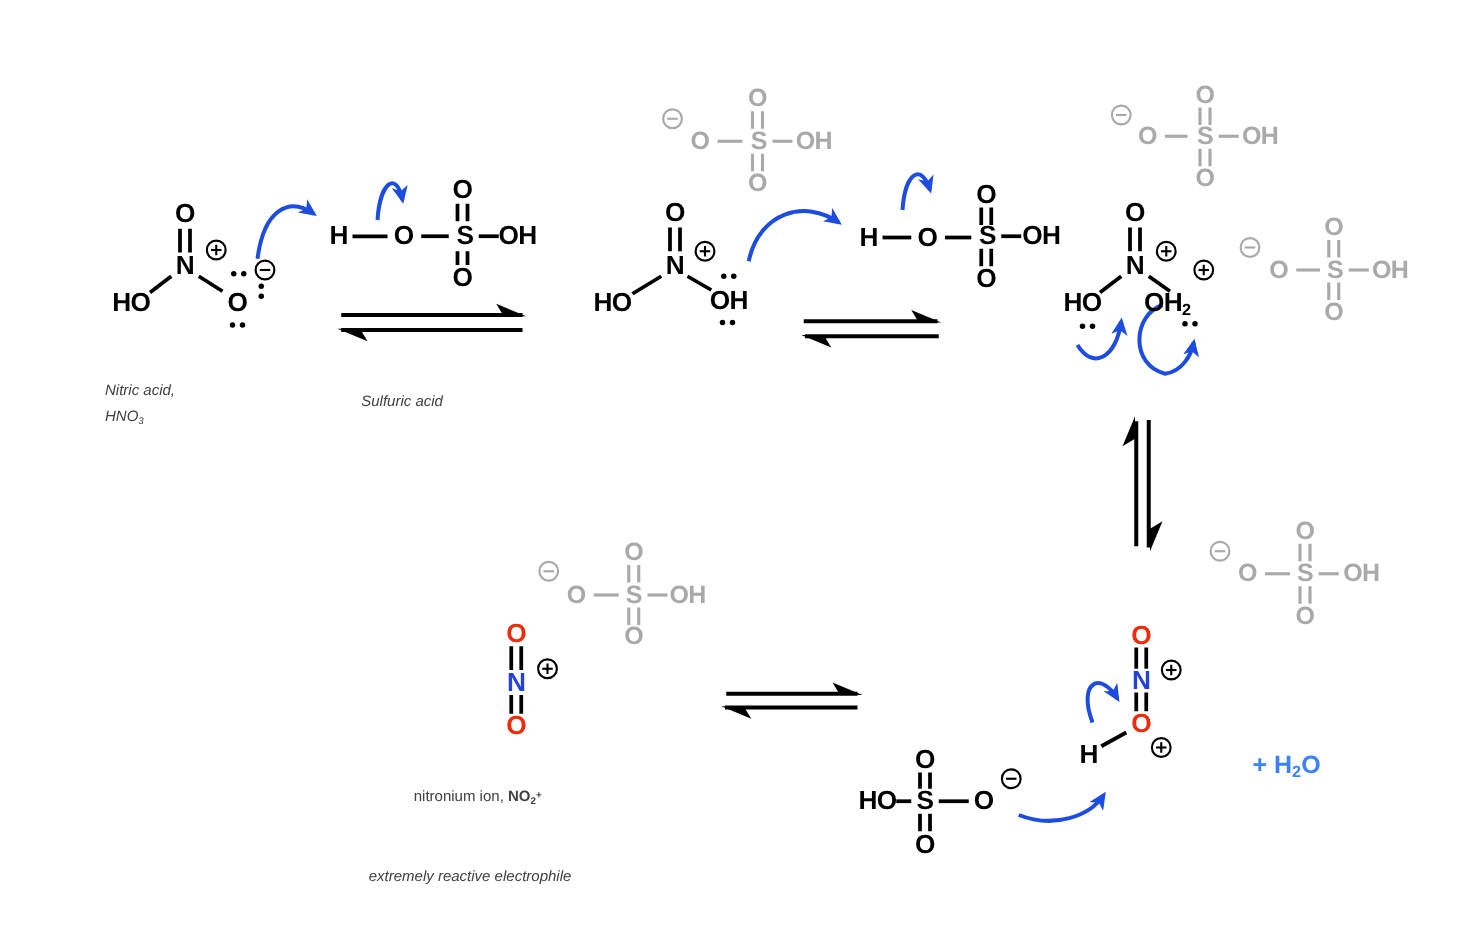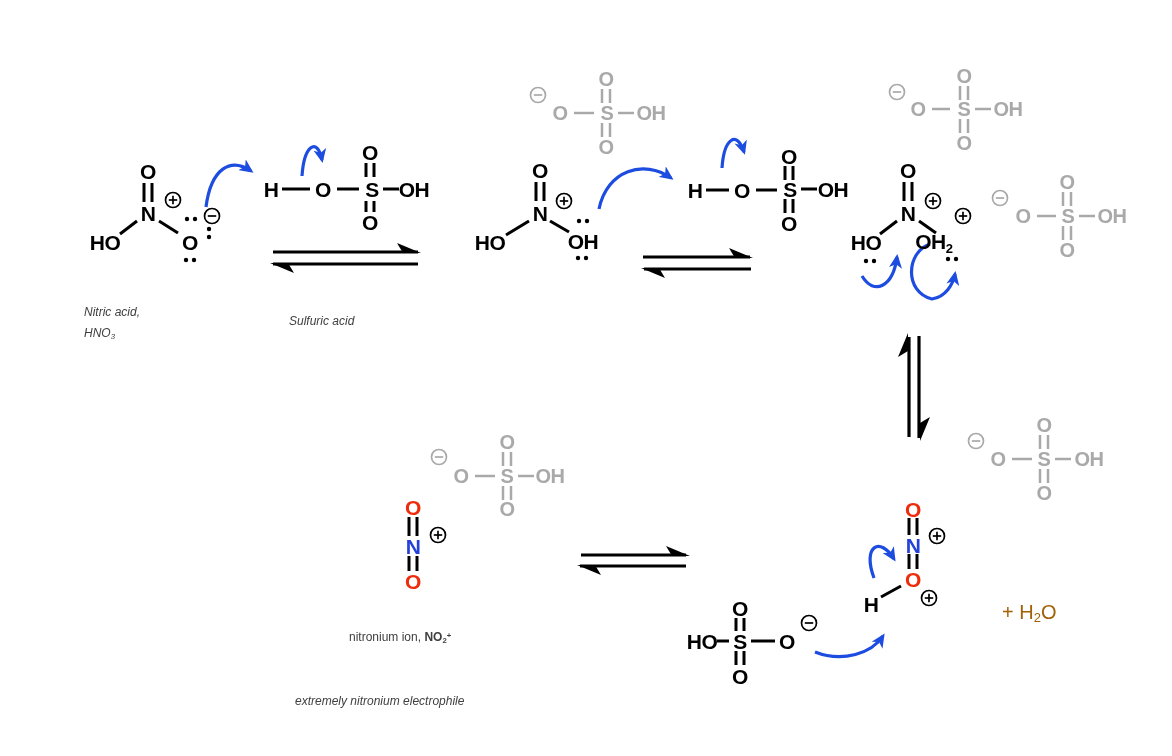--- a/index.html
+++ b/index.html
@@ -11,21 +11,21 @@
   .atom.gray{color:#a9a9a9;font-size:20px;}
   .atom.red{color:#ee2b0b;}
   .atom.blue{color:#2442d9;}
   .atom sub{font-size:0.62em;vertical-align:-0.28em;letter-spacing:0;}
   .label{position:absolute;font-family:"Liberation Sans",sans-serif;font-size:12px;color:#404040;
          white-space:nowrap;line-height:21px;}
   .label.italic{font-style:italic;}
   .label sub{font-size:0.65em;vertical-align:-0.25em;}
   .label sup{font-size:0.65em;vertical-align:0.35em;}
   .label b sub{font-weight:bold;}
-  .water{color:#a16207;font-weight:normal;font-size:20px;}
+  .water{color:#3b82f6;font-weight:bold;font-size:20px;}
   
   .bk{stroke:#000;stroke-width:3;fill:none;}
   .gy{stroke:#a9a9a9;stroke-width:2.5;fill:none;}
   .eq{stroke:#000;stroke-width:3.2;fill:none;}
   .eqh{fill:#000;stroke:none;}
   .arr{stroke:#1d4ce0;stroke-width:3.2;fill:none;}
   .chg{stroke:#000;stroke-width:1.7;fill:none;}
   .chgg{stroke:#a9a9a9;stroke-width:1.7;fill:none;}
   .dot{fill:#000;stroke:none;}
 </style>
@@ -343,21 +343,21 @@
   <span class="atom red" style="left:913px;top:509px">O</span>
   <span class="atom blue" style="left:913px;top:545px">N</span>
   <span class="atom red" style="left:913px;top:579px">O</span>
   <span class="atom" style="left:871px;top:604px">H</span>
 
   <div class="label italic" style="left:84px;top:302px">
     <div>Nitric acid,</div>
     <div><span>HNO</span><sub>3</sub></div>
   </div>
   <div class="label italic" style="left:289px;top:311px">Sulfuric acid</div>
-  <div class="label" style="left:349px;top:625px">
+  <div class="label" style="left:331px;top:625px">
     <span>nitronium ion, </span><b><span>NO</span><sub>2</sub><sup>+</sup></b>
   </div>
-  <div class="label italic" style="left:295px;top:691px">extremely nitronium electrophile</div>
+  <div class="label italic" style="left:295px;top:691px">extremely reactive electrophile</div>
   <div class="label water" style="left:1002px;top:602px">
     <span>+ H</span><sub>2</sub><span>O</span>
   </div>
 
 </div>
 
 </body></html>

